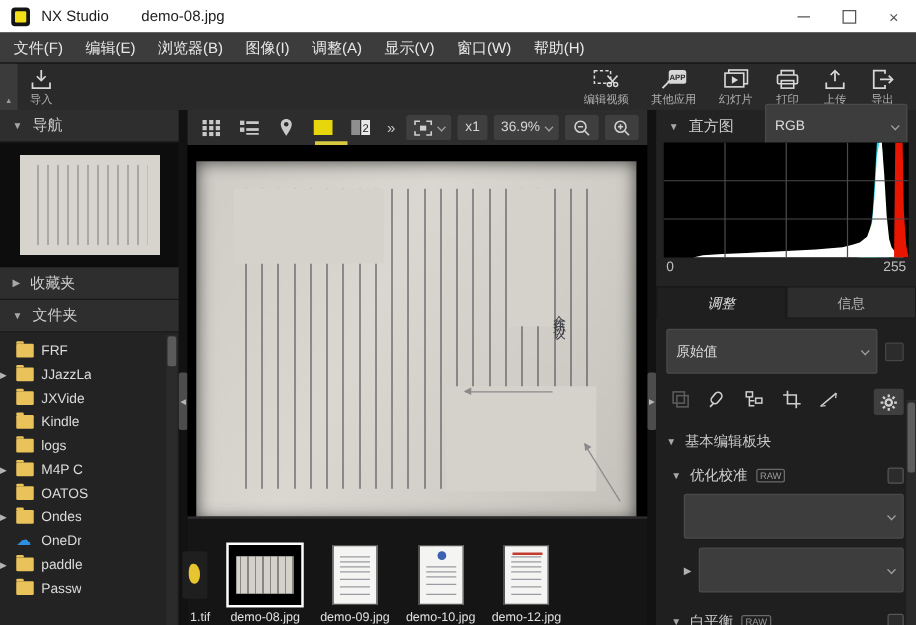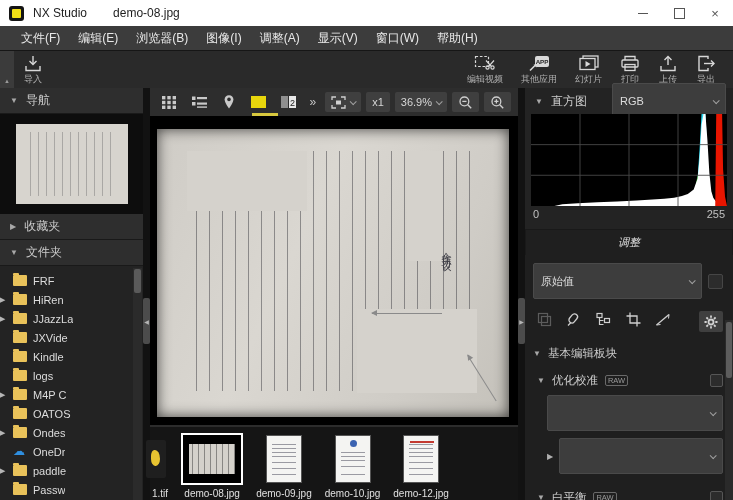--- a/index.html
+++ b/index.html
@@ -12,21 +12,21 @@
   .app-icon { width:15px; height:15px; background:#141414; border-radius:3px; margin:0 9px; position:relative; }
   .app-icon::after { content:""; position:absolute; inset:3px; background:#f2df17; border-radius:1px; }
   .title-app { font-size:12px; color:#1d1d1d; }
   .title-doc { font-size:12px; color:#1d1d1d; margin-left:26px; }
   .win-controls { margin-left:auto; display:flex; height:100%; }
   .win-btn { width:36px; height:100%; display:flex; align-items:center; justify-content:center; color:#555; font-size:13px; }
   .wb-min::before { content:""; width:10px; height:1px; background:#555; }
   .wb-max::before { content:""; width:9px; height:9px; border:1px solid #555; }
 
   
-  .menubar { height:24px; background:#3c3c3c; display:flex; align-items:center; padding-left:12px; flex:0 0 auto; }
+  .menubar { height:24px; background:#3c3c3c; display:flex; align-items:center; padding-left:2px; flex:0 0 auto; }
   .menu-item { color:#e8e8e8; font-size:12px; padding:0 9px; white-space:nowrap; }
 
   
   .toolbar { height:38px; background:#2a2a2a; border-top:1px solid #161616; display:flex; align-items:stretch; flex:0 0 auto; }
   .tb-collapse { width:14px; background:#3b3b3b; color:#9a9a9a; font-size:6px; display:flex; align-items:flex-end; justify-content:center; padding-bottom:4px; }
   .tool-btn { display:flex; flex-direction:column; align-items:center; justify-content:center; gap:1px; padding:2px 9px 1px; color:#b8b8b8; }
   .tool-btn .lbl { font-size:9px; color:#b0b0b0; white-space:nowrap; }
   .tool-btn svg { display:block; }
   .tb-right { margin-left:auto; display:flex; margin-right:8px; }
 
@@ -70,21 +70,21 @@
   .p1 { left:30px; top:22px; width:120px; height:60px; }
   .p2 { left:200px; top:180px; width:120px; height:84px; }
   .p3 { left:250px; top:22px; width:36px; height:110px; }
   .doc-title { position:absolute; right:56px; top:40%; writing-mode:vertical-rl; font-size:10px; letter-spacing:3px; color:#3c3c44; }
   .arrow1 { position:absolute; left:215px; top:184px; width:70px; height:1px; background:#8a8a8a; }
   .arrow1::before { content:""; position:absolute; left:-1px; top:-3px; border-top:3px solid transparent; border-bottom:3px solid transparent; border-right:6px solid #8a8a8a; }
   .arrow2 { position:absolute; left:311px; top:226px; width:54px; height:1px; background:#8a8a8a; transform:rotate(58deg); transform-origin:left top; }
   .arrow2::before { content:""; position:absolute; left:-1px; top:-3px; border-top:3px solid transparent; border-bottom:3px solid transparent; border-right:6px solid #8a8a8a; }
 
   
-  .filmstrip { height:75px; background:#151515; border-top:2px solid #2c2c2c; display:flex; align-items:center; gap:13px; padding:5px 0 0 2px; flex:0 0 auto; }
+  .filmstrip { height:87px; background:#151515; border-top:2px solid #2c2c2c; display:flex; align-items:flex-end; gap:13px; padding:5px 0 0 2px; flex:0 0 auto; }
   .fs-cell { display:flex; flex-direction:column; align-items:center; gap:3px; flex:0 0 auto; }
   .fs-label { font-size:10px; color:#e0e0e0; white-space:nowrap; }
   .fs-thumbbox { height:52px; display:flex; align-items:center; justify-content:center; }
   .fs-sel { border:2px solid #ffffff; background:#000; padding:3px 6px; }
   .t-tif { width:20px; height:38px; background:#1f1f1f; border-radius:2px; position:relative; margin-left:-8px; }
   .t-tif::after { content:""; position:absolute; left:5px; top:10px; width:9px; height:16px; background:#e8c431; border-radius:40% 60% 50% 50%; }
   .t-dark { width:46px; height:30px; background:#d4d1cb; background-image:repeating-linear-gradient(90deg, transparent 0 3px, rgba(60,60,60,.5) 3px 4px, transparent 4px 6px); }
   .t-page { width:36px; height:48px; background:#f4f4f2; border:1px solid #555; position:relative; overflow:hidden; }
   .t-page i { position:absolute; left:5px; right:5px; height:1px; background:#9a9aa2; }
   .t-cert::before { content:""; position:absolute; top:4px; left:14px; width:7px; height:7px; border-radius:50%; background:#3b62b0; }
@@ -257,25 +257,20 @@
       </div>
       <div class="folder-list" id="folder-list">
           <div class="folder-row">
             <span class="fr-arrow"></span>
             <span class="fold-ic"></span>
             <span class="name">FRF</span>
           </div>
           <div class="folder-row">
             <span class="fr-arrow">▶</span>
             <span class="fold-ic"></span>
-            <span class="name">HiRen</span>
-          </div>
-          <div class="folder-row">
-            <span class="fr-arrow">▶</span>
-            <span class="fold-ic"></span>
             <span class="name">JJazzLa</span>
           </div>
           <div class="folder-row">
             <span class="fr-arrow"></span>
             <span class="fold-ic"></span>
             <span class="name">JXVide</span>
           </div>
           <div class="folder-row">
             <span class="fr-arrow"></span>
             <span class="fold-ic"></span>
@@ -497,20 +492,21 @@
             <line x1="0" x2="100" y1="39.959999999999994" y2="39.959999999999994" stroke="#4a4a4a" stroke-width="0.5"></line>
           </svg>
         <div class="histo-labels">
           <span>0</span>
           <span>255</span>
         </div>
       </div>
 
       <div class="tabs" id="rp-tabs">
           <div class="tab active">调整</div>
+          <div class="tab">信息</div>
         </div>
 
       <div class="rp-content">
         <div class="preset-row">
           <div class="select preset-select">
             <span>原始值</span>
             <span class="dd-caret" style="margin-left:auto"></span>
           </div>
           <div class="mini-btn"></div>
         </div>

